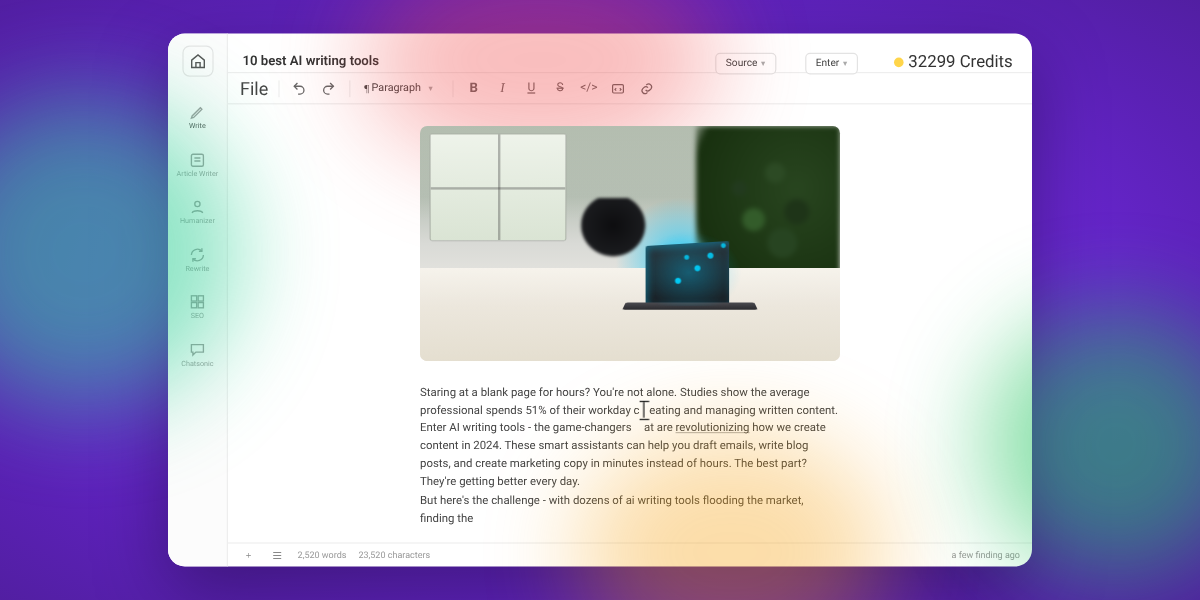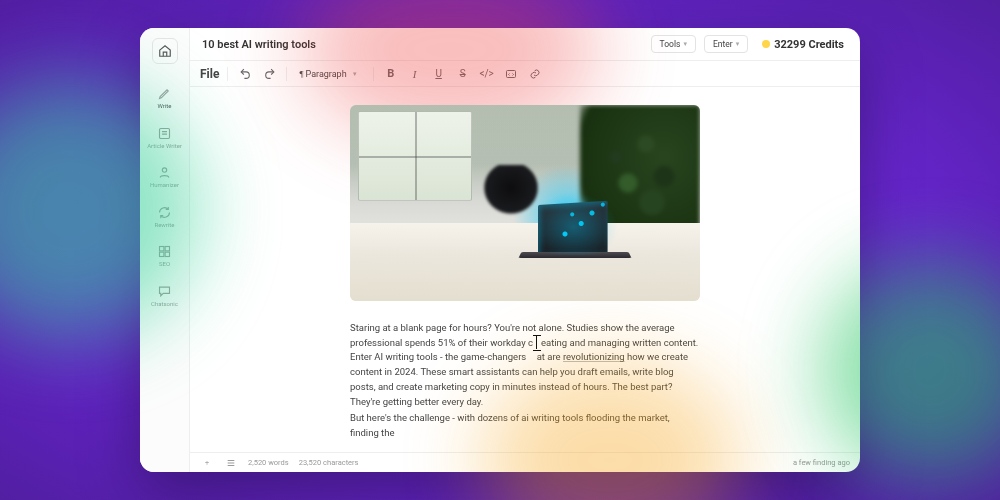--- a/index.html
+++ b/index.html
@@ -35,40 +35,40 @@
     color:#9e9e9e; cursor:pointer; border-radius:6px;
   }
   .sb-item.active { color:#555; }
   .sb-item .lbl { font-size:6px; line-height:1.1; text-align:center;}
   .sb-item svg { stroke:#9e9e9e; }
   .sb-divider{height:8px;}
   
   .main { flex:1; display:flex; flex-direction:column; min-width:0;}
   .topbar {
     height:32px; border-bottom:1px solid #eee;
-    display:flex; align-items:center; padding:16px 10px; gap:8px;
+    display:flex; align-items:flex-start; padding:16px 10px; gap:24px;
   }
   .title { font-size:11px; font-weight:600; color:#333; margin-left:2px;}
   .spacer{flex:1;}
   .btn {
     height:18px; padding:0 8px; font-size:8.5px; color:#444;
     border:1px solid #e3e3e3; border-radius:4px; background:#fff;
     display:flex;align-items:center;gap:3px; cursor:pointer;
   }
   .chev{font-size:7px;color:#aaa;}
-  .credits { display:flex; align-items:center; gap:4px; font-size:11px; font-weight:700; color:#333; padding:0 6px;}
+  .credits { display:flex; align-items:center; gap:4px; font-size:14px; font-weight:400; color:#333; padding:0 6px;}
   .credits .dot{width:8px;height:8px;border-radius:50%;background:#ffd54a;}
   
   .toolbar {
     height:26px; border-bottom:1px solid #eee;
     display:flex; align-items:center; gap:6px; padding:0 10px;
     color:#555;
   }
   .tool { width:18px; height:18px; display:flex;align-items:center;justify-content:center; cursor:pointer; color:#666; border-radius:3px;}
-  .tb-label{font-size:12px;color:#444;cursor:pointer;font-weight:bold;}
+  .tb-label{font-size:15px;color:#444;cursor:pointer;}
   .tb-sep{width:1px;height:14px;background:#eee;margin:0 2px;}
   .para{display:flex;align-items:center;gap:2px;font-size:9px;color:#444;cursor:pointer; padding:0 4px;}
   .para .caron{width:12px;text-align:center;}
   
   .editor {
     flex:1; overflow:auto; padding: 18px 60px 6px 60px;
     scrollbar-width:none;
   }
   .editor::-webkit-scrollbar{width:0;}
   .editor-content{ max-width: 350px; margin: 0 auto; }
@@ -243,21 +243,21 @@
       <span class="lbl">Chatsonic</span>
     </div>
   </div>
 
   <div class="main">
 
     <div class="topbar">
       <div class="title">10 best AI writing tools</div>
       <div class="spacer"></div>
       <div class="btn">
-        <span>Tools</span>
+        <span>Source</span>
         <span class="chev">▾</span>
       </div>
       <div class="btn">
         <span>Enter</span>
         <span class="chev">▾</span>
       </div>
       <div class="credits">
         <span class="dot"></span>
         <span>32299 Credits</span>
       </div>

